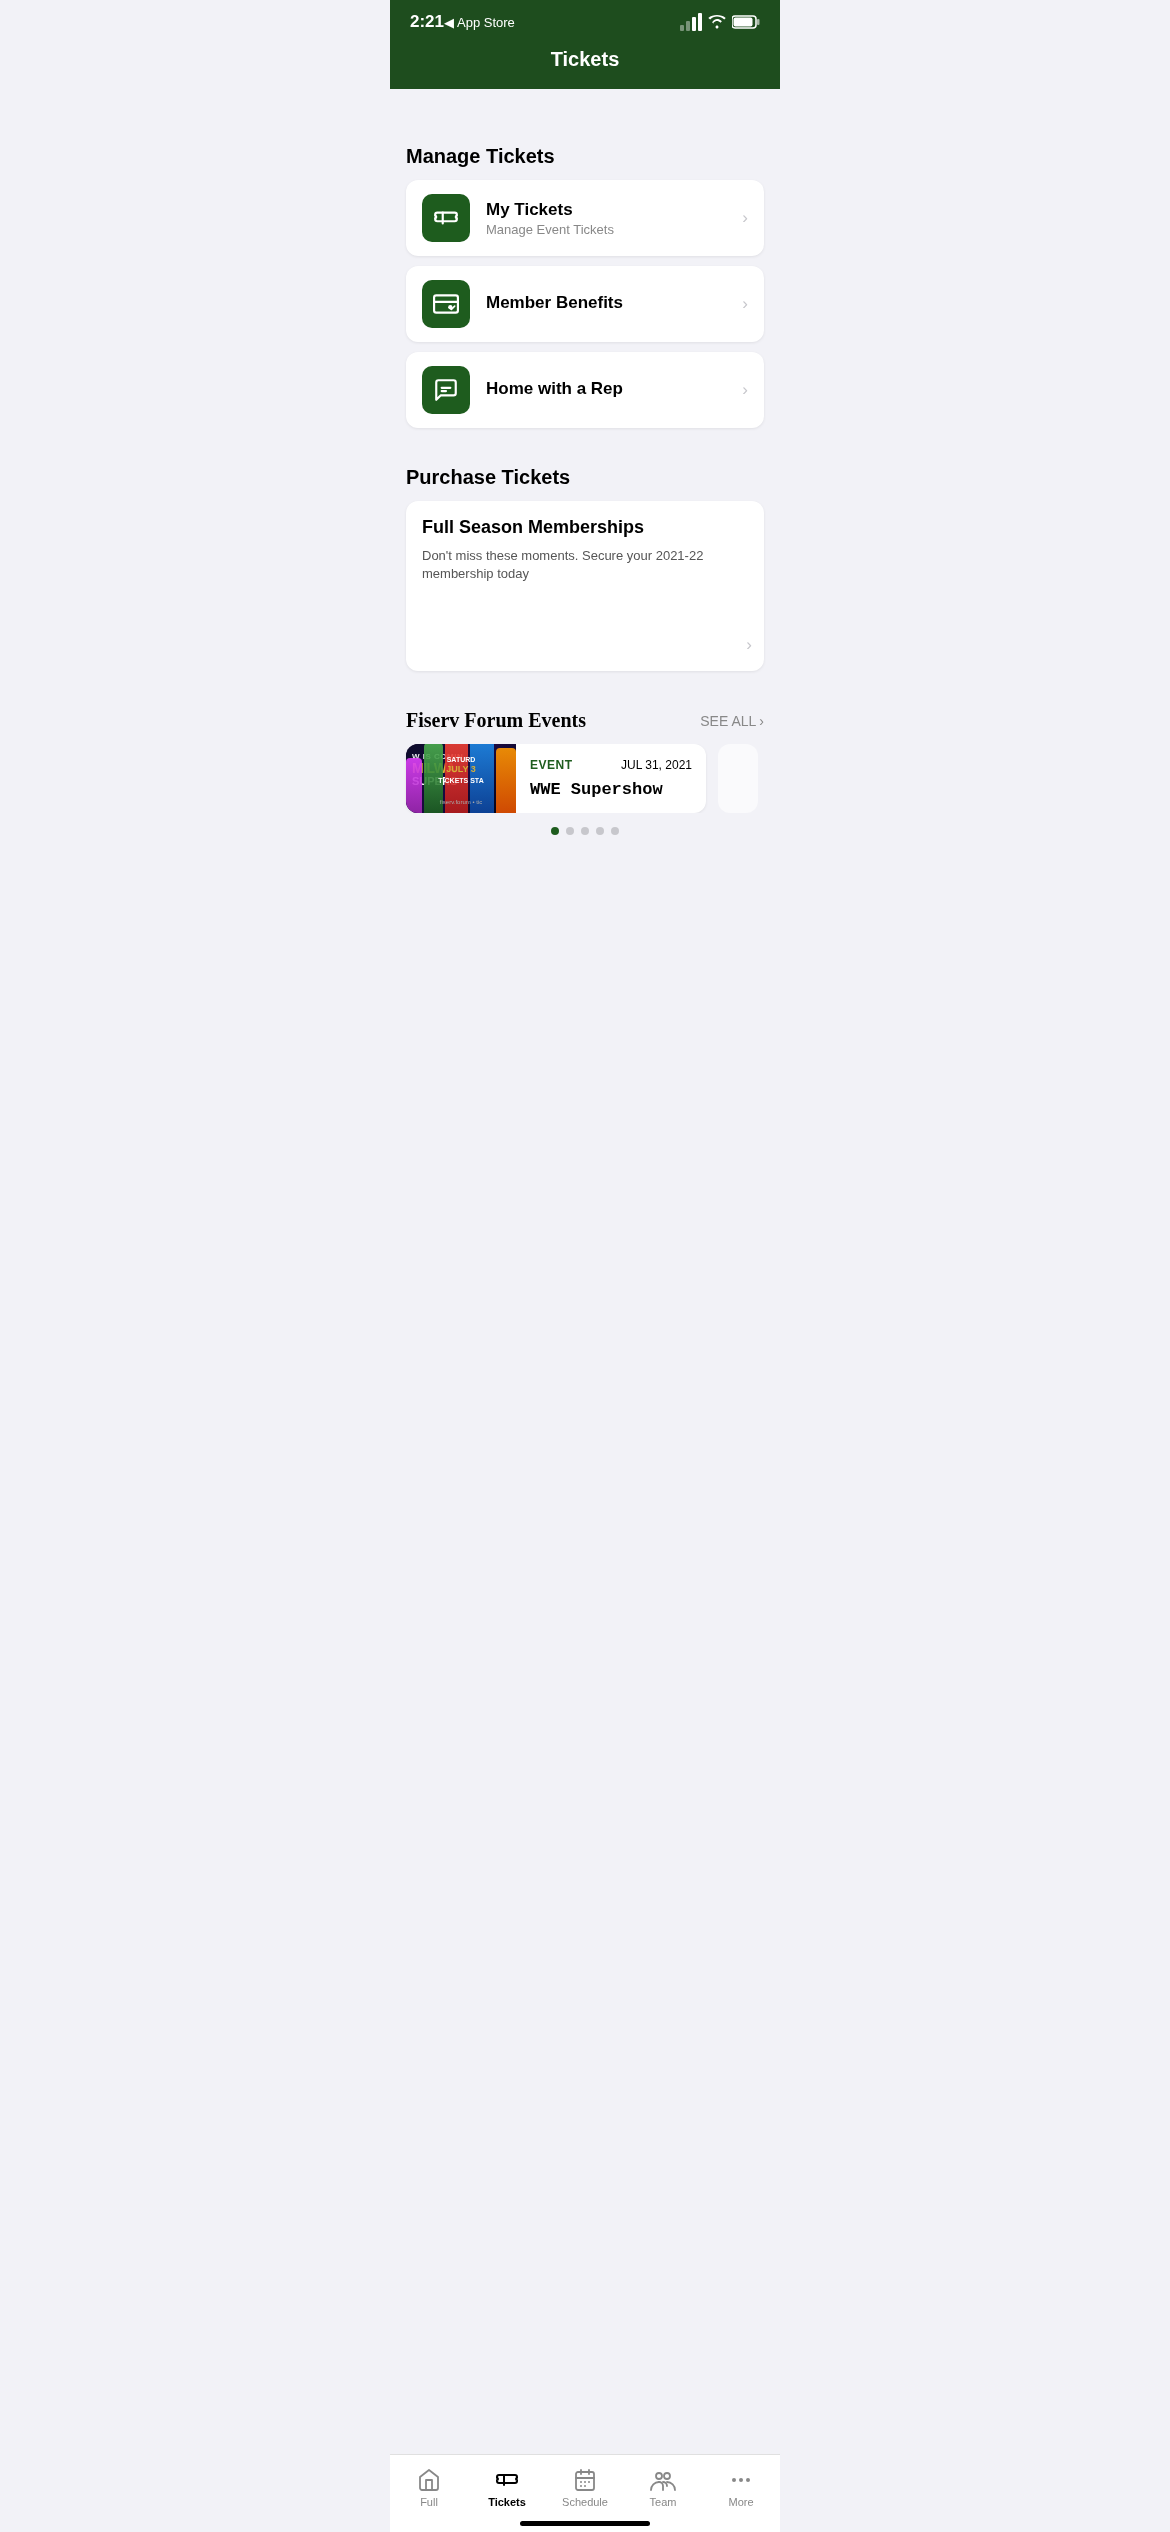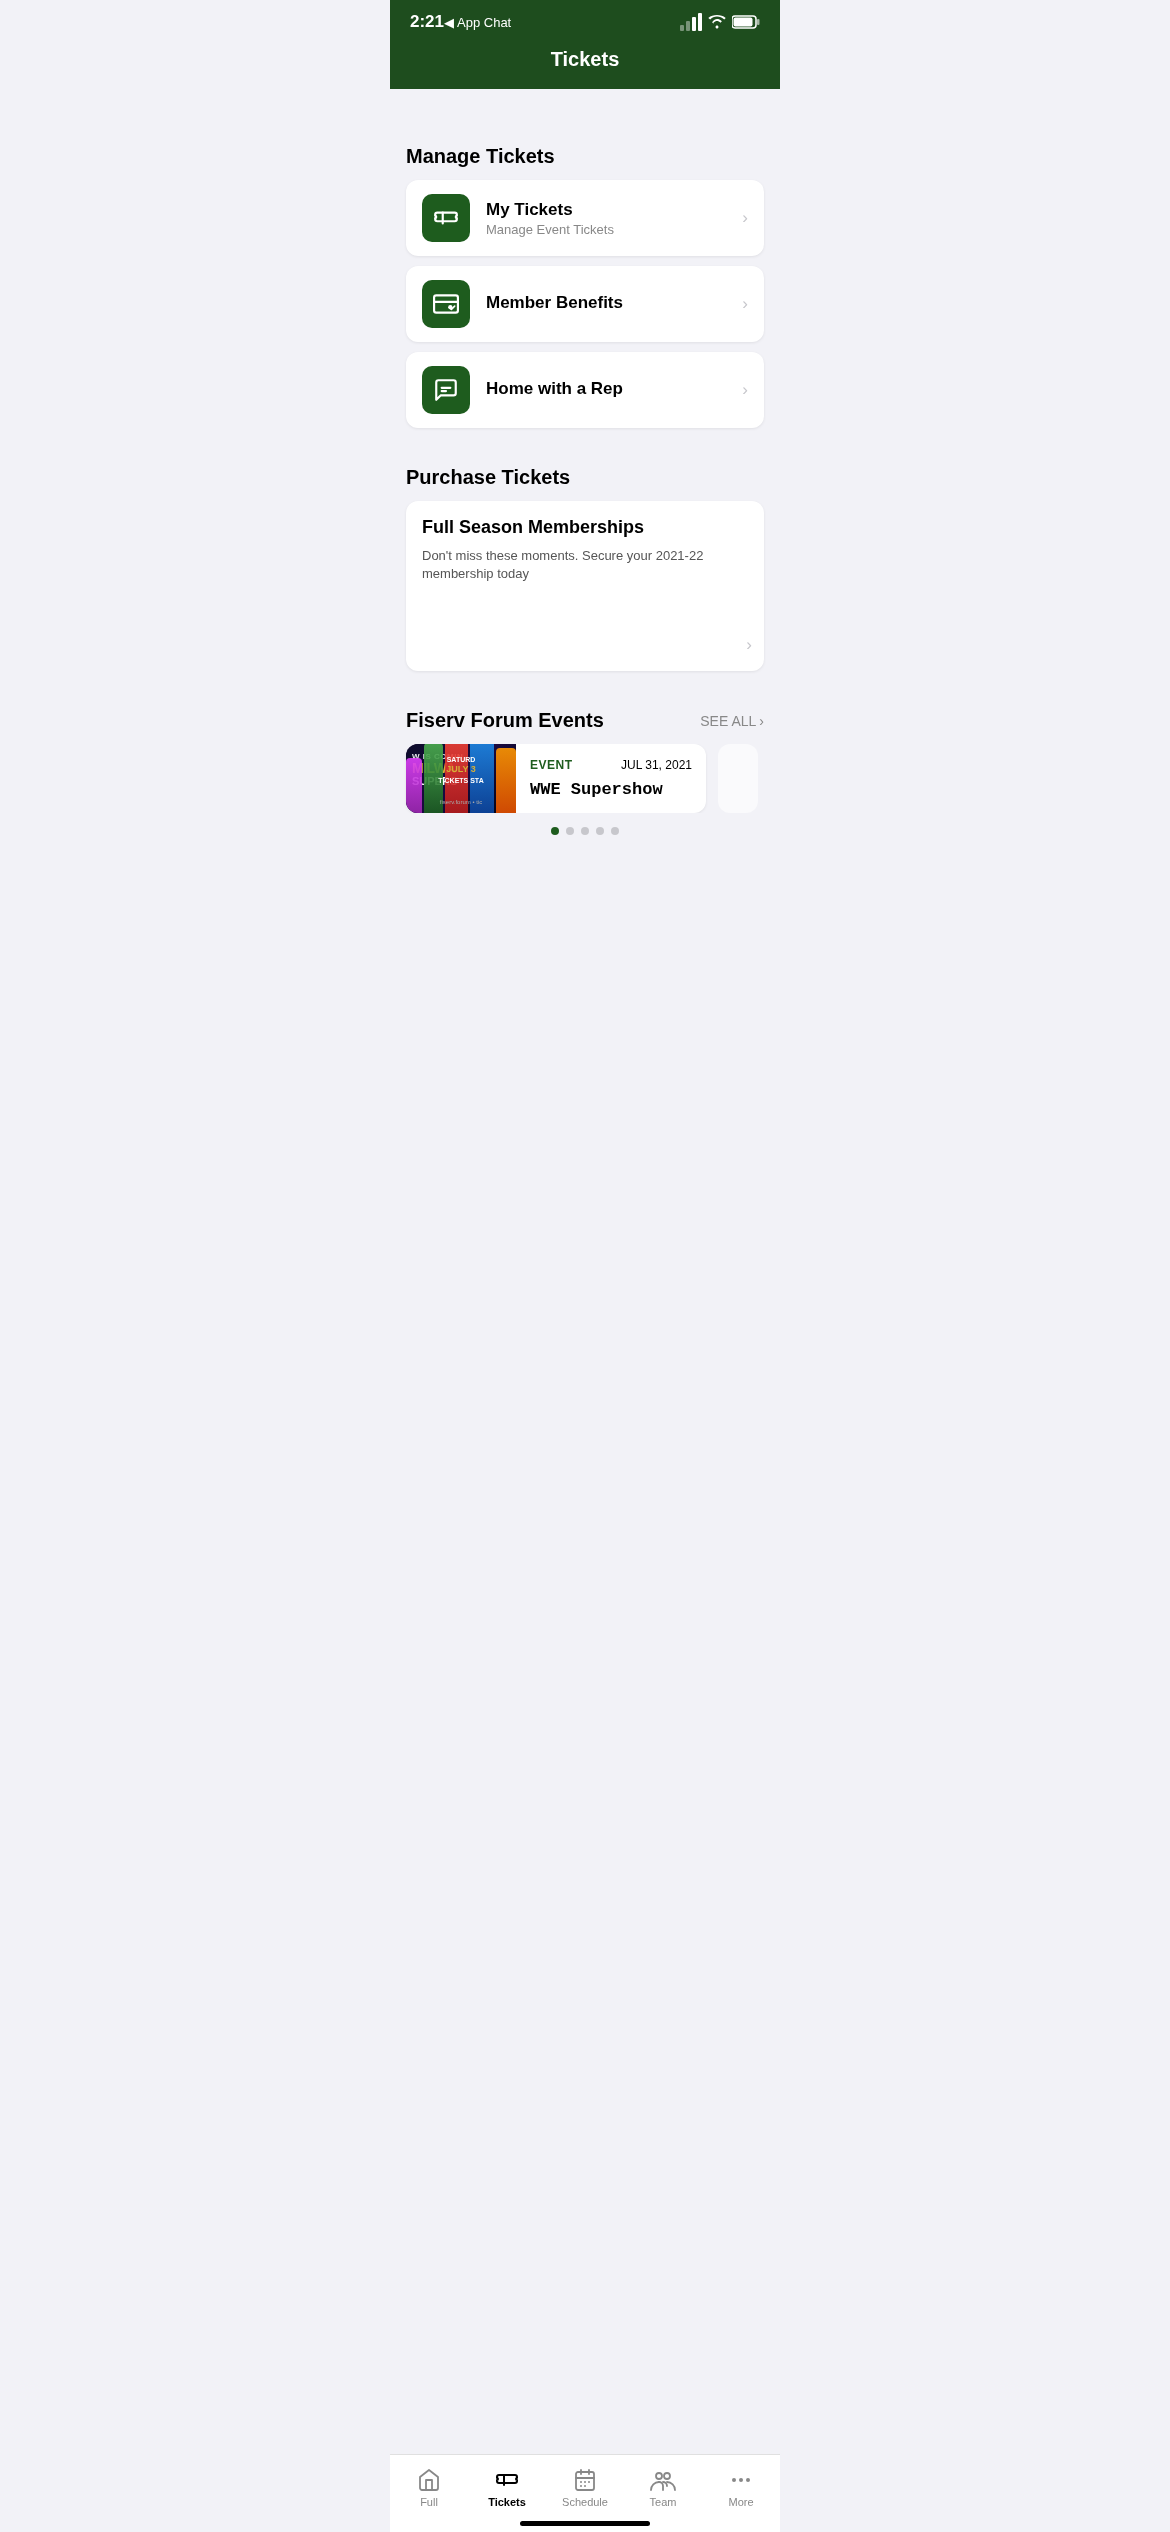--- a/index.html
+++ b/index.html
@@ -152,20 +152,21 @@
     .events-header {
       display: flex;
       justify-content: space-between;
       align-items: center;
       padding: 20px 16px 12px;
     }
     .events-title {
       font-size: 20px;
       font-weight: 700;
       color: #000;
+      font-family: Liberation Serif, serif;
     }
     .see-all {
       color: #888;
       font-size: 14px;
       font-weight: 500;
       display: flex;
       align-items: center;
       gap: 3px;
       cursor: pointer;
     }
@@ -331,21 +332,21 @@
     }
   </style>
 </head>
 <body>
 
 <div class="status-bar">
   <div class="status-left">
     <span class="status-time">2:21</span>
     <span class="status-back">
       <span>◀</span>
-      <span>App Chat</span>
+      <span>App Store</span>
     </span>
   </div>
   <div class="status-icons">
     <div class="signal-bars">
       <div class="signal-bar" style="height:6px; opacity:0.4;"></div>
       <div class="signal-bar" style="height:10px; opacity:0.4;"></div>
       <div class="signal-bar" style="height:14px;"></div>
       <div class="signal-bar" style="height:18px;"></div>
     </div>
     <svg width="18" height="14" viewBox="0 0 18 14" fill="white">

